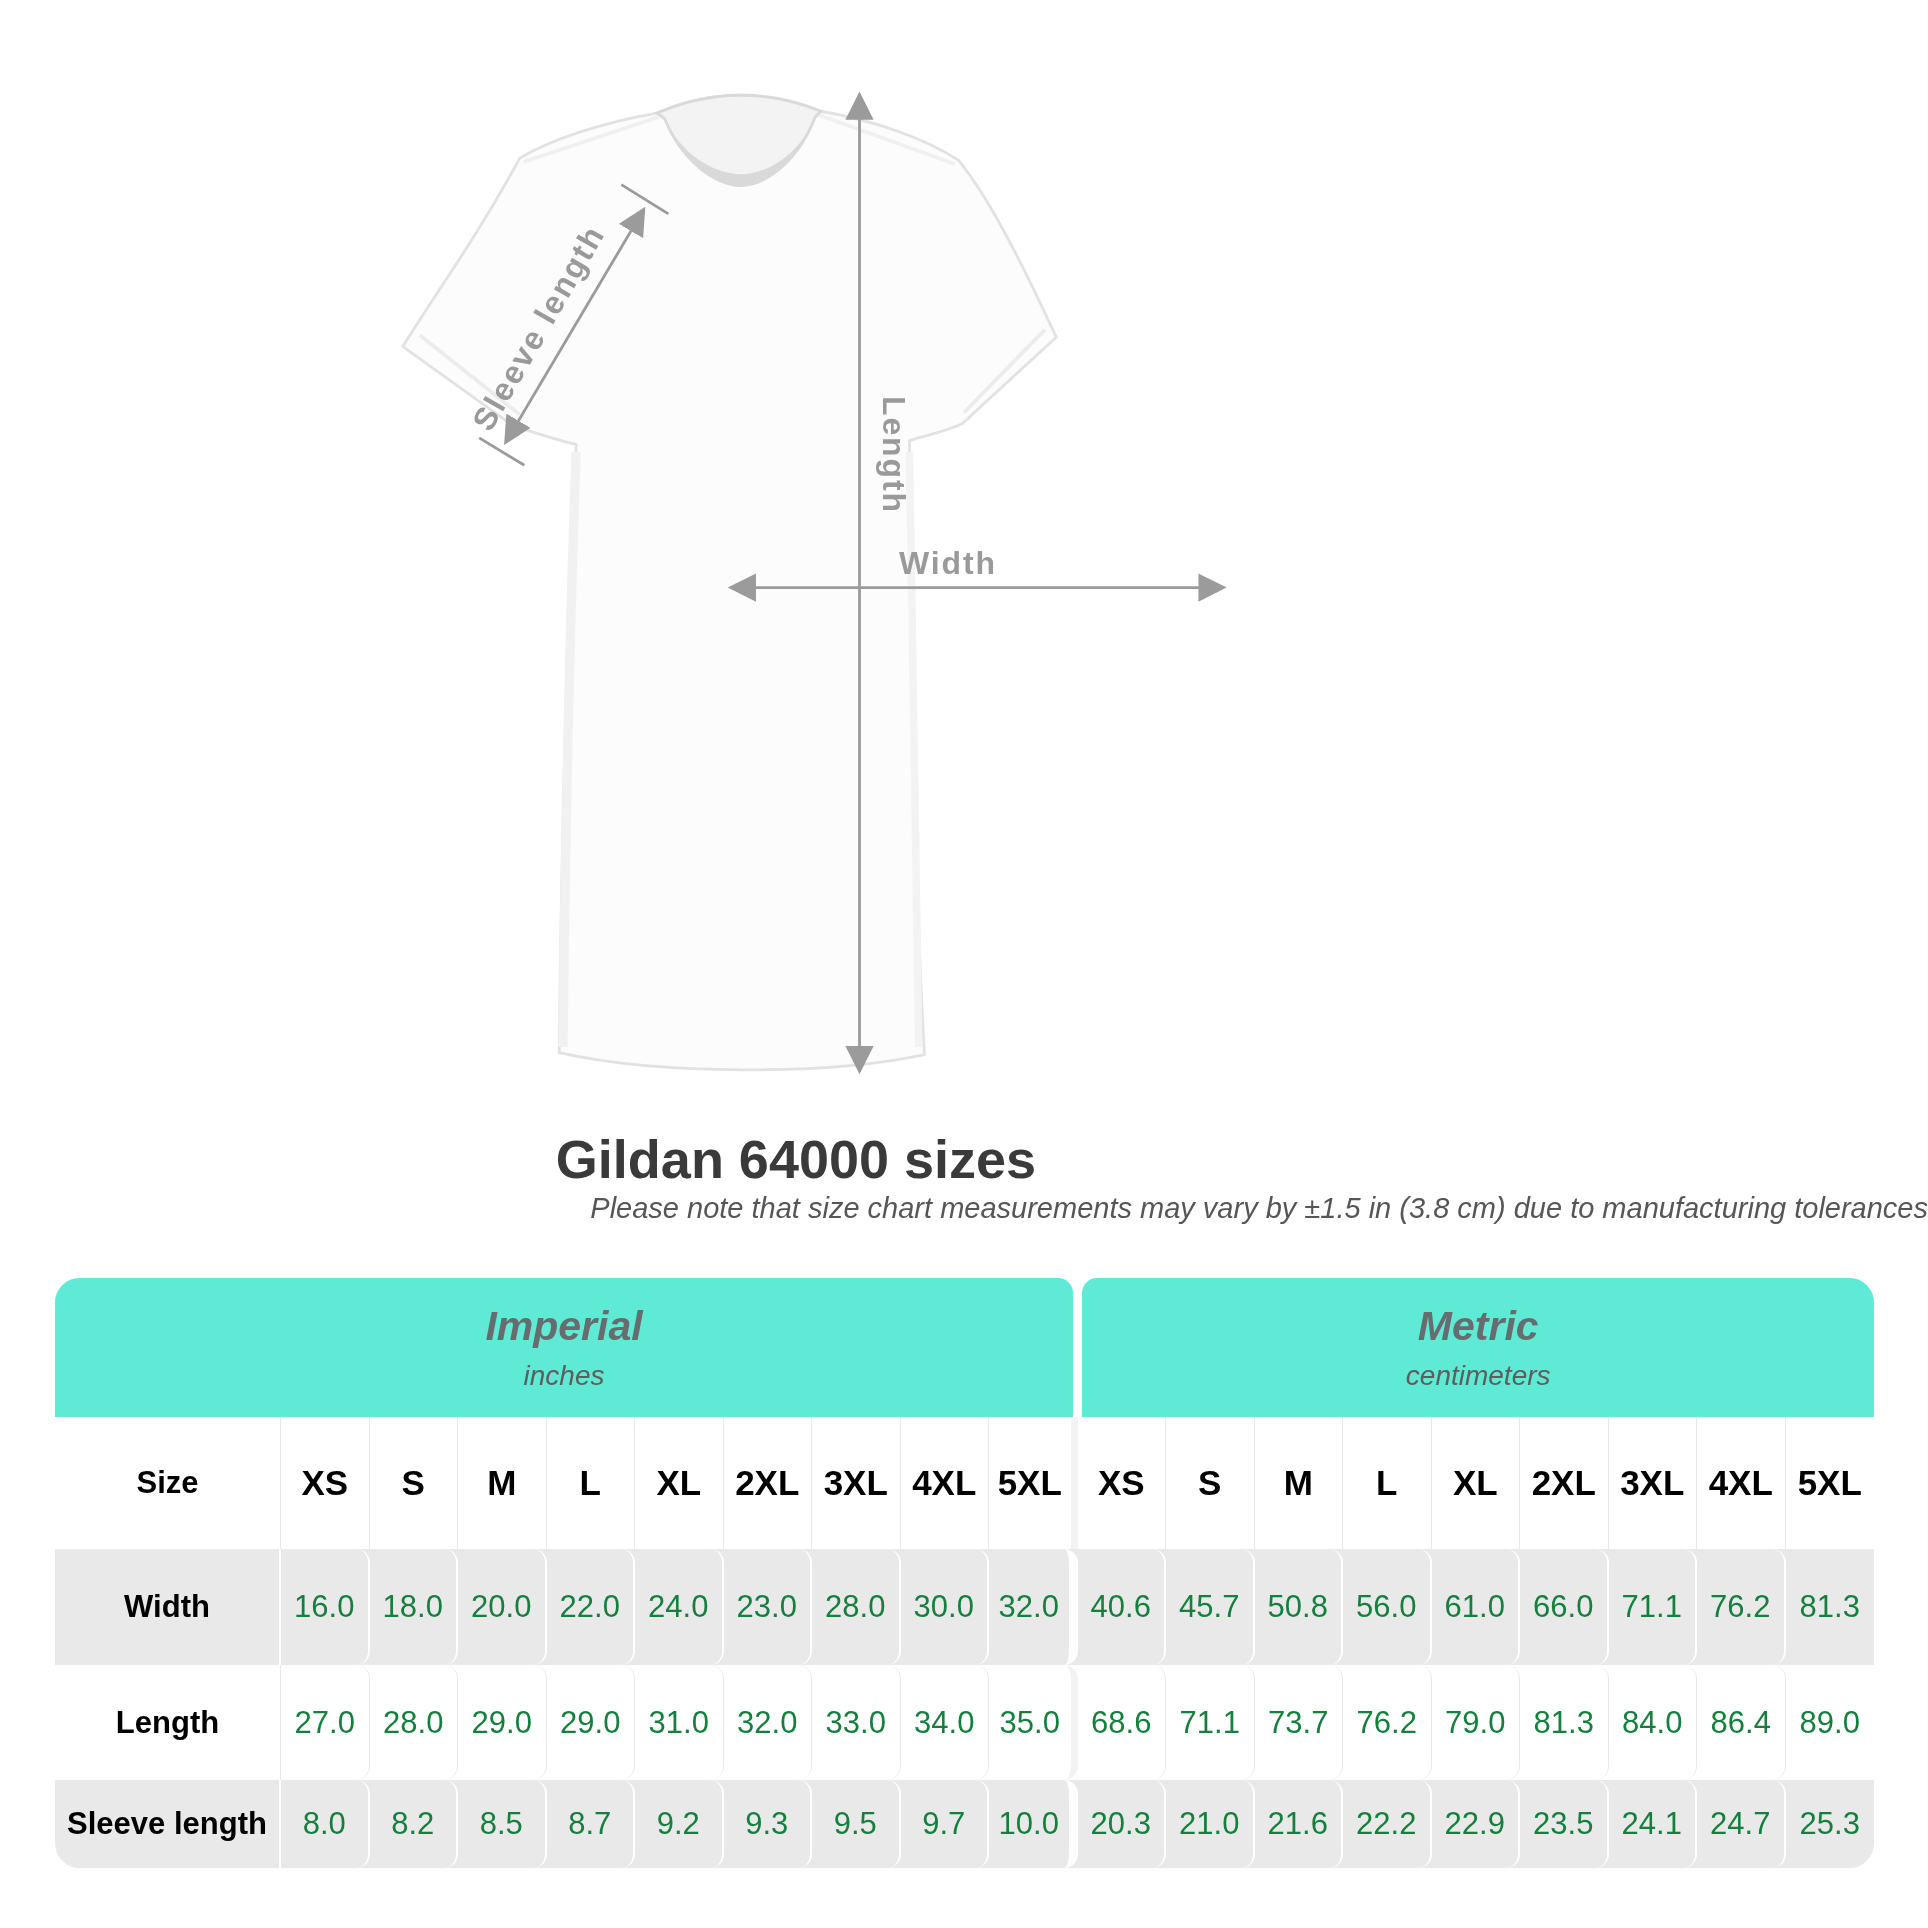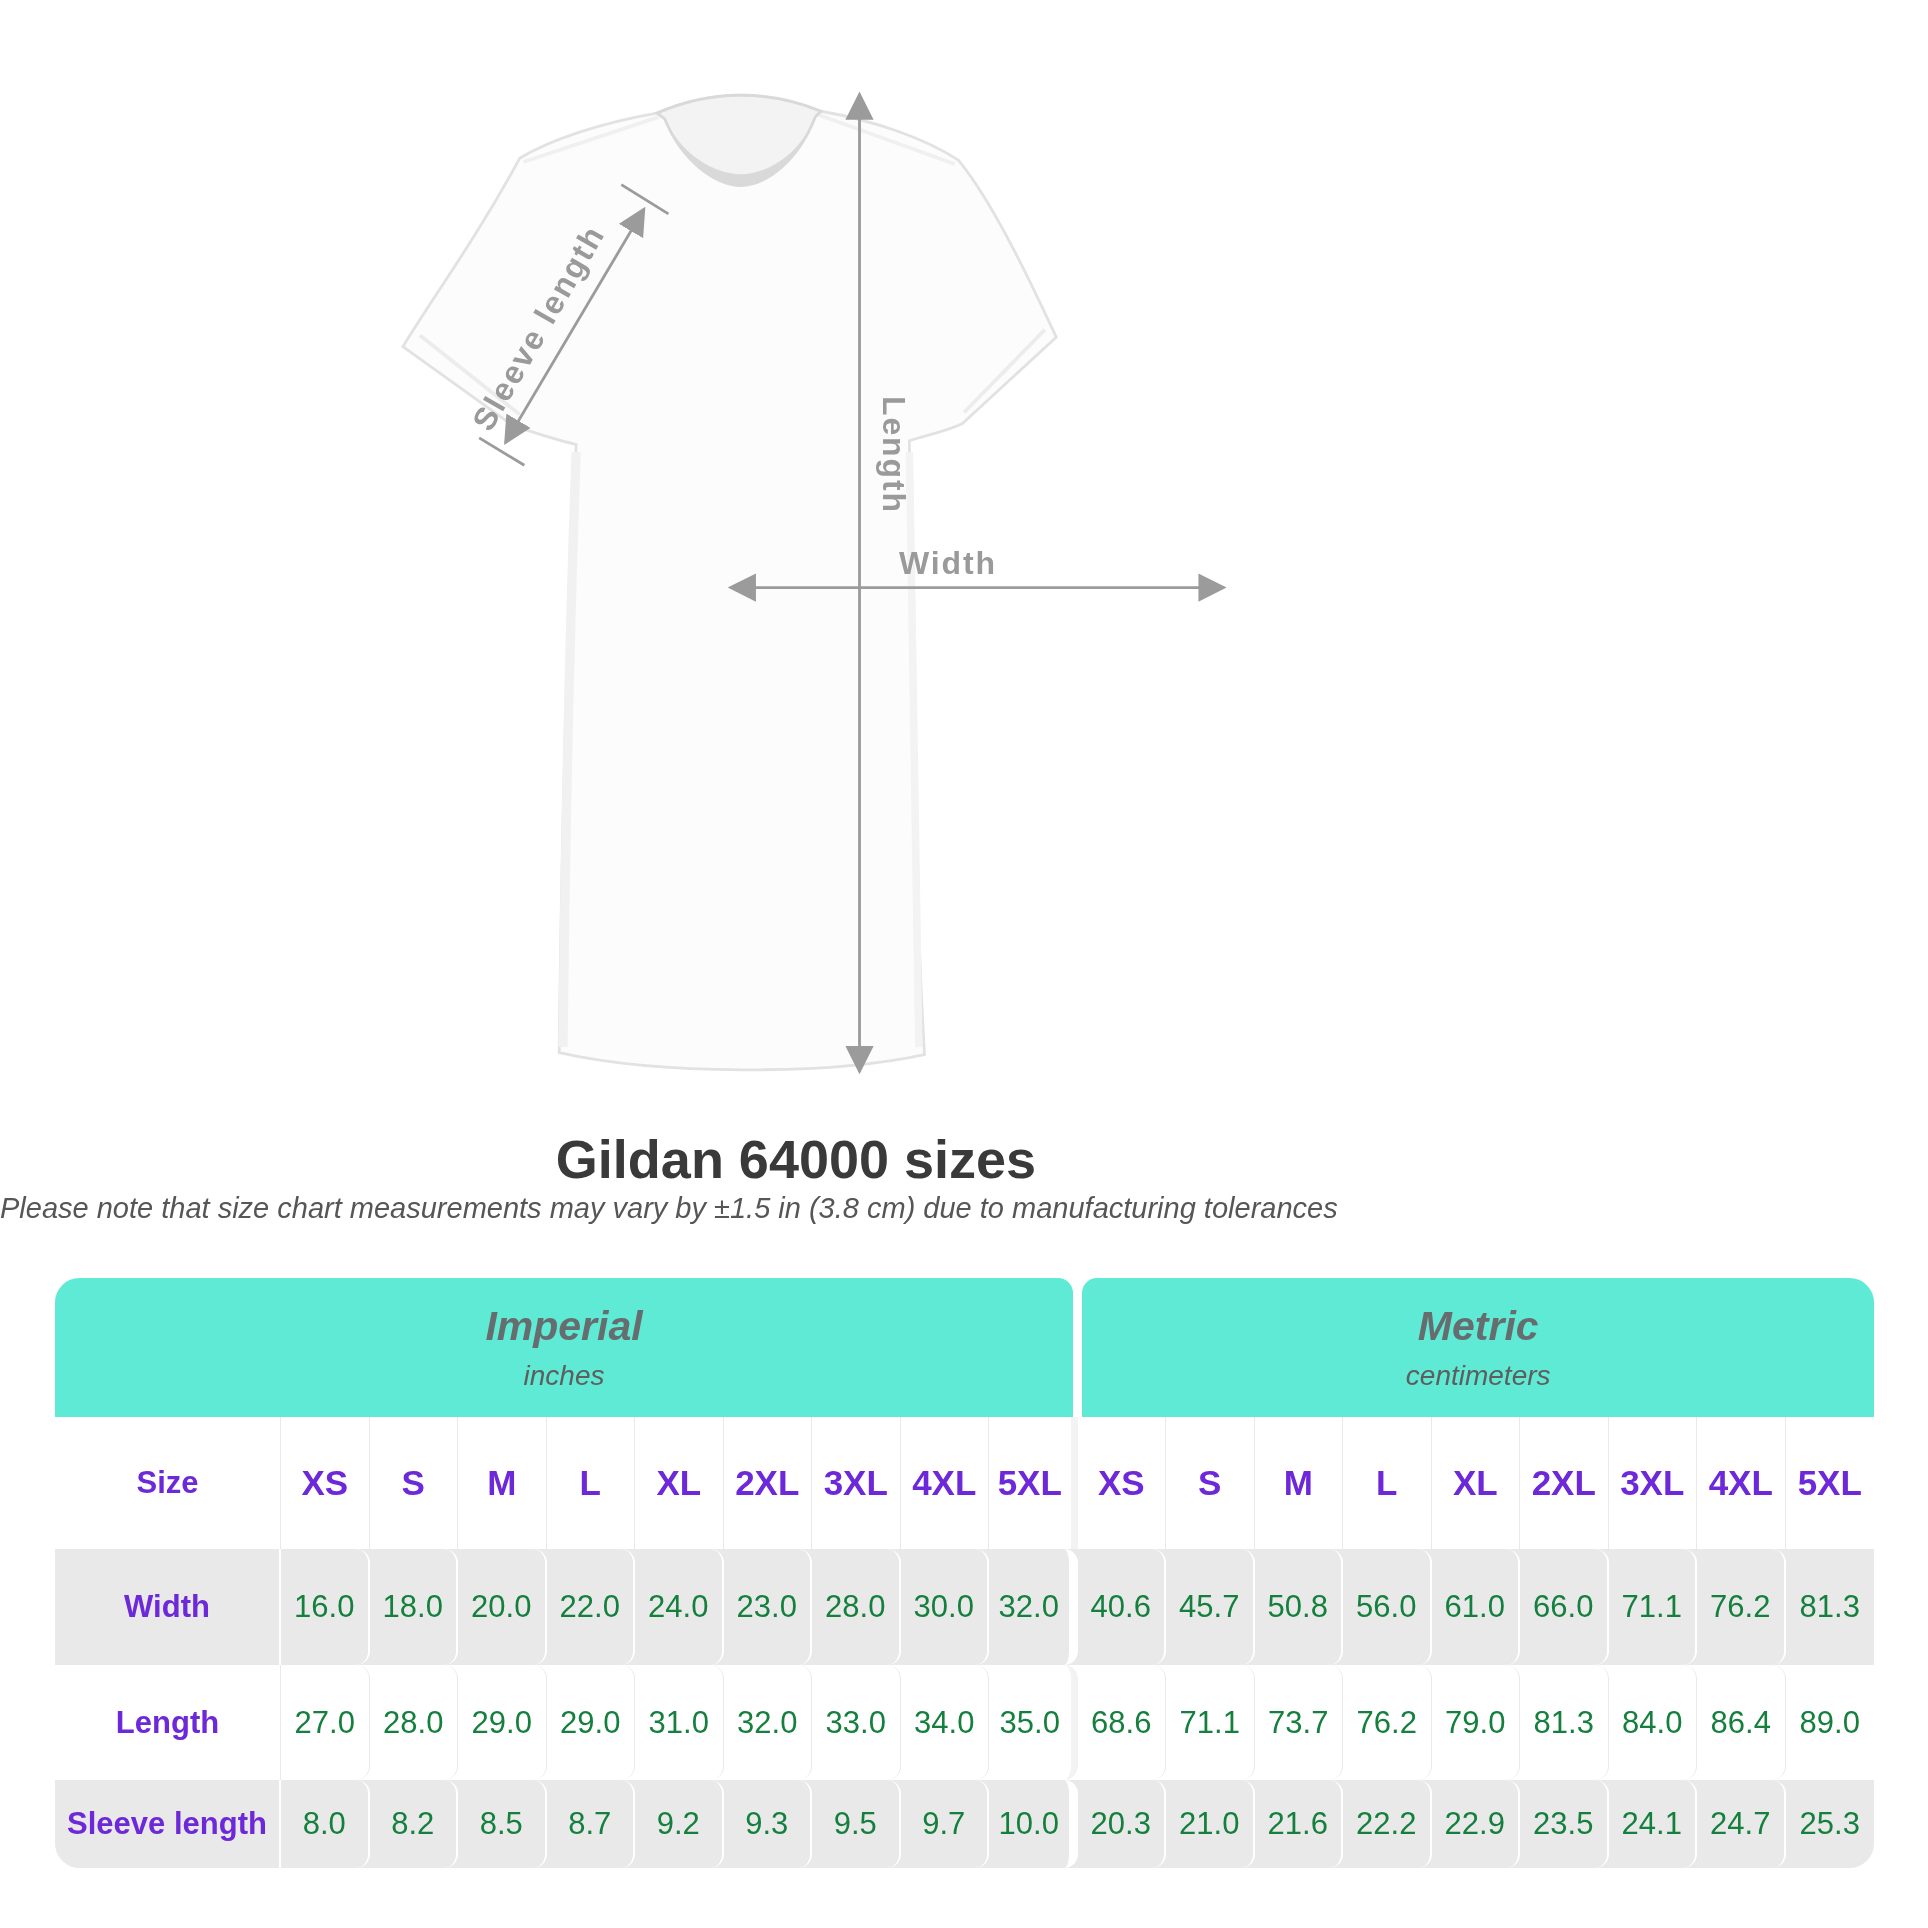--- a/index.html
+++ b/index.html
@@ -20,39 +20,39 @@
   .lbl-sleeve{left:539px;top:328px;transform:translate(-50%,-50%) rotate(-60deg);}
   .lbl-length{left:893px;top:455px;transform:translate(-50%,-50%) rotate(90deg);}
   .lbl-width{left:948px;top:563px;}
 
   
   .title{
     position:absolute;left:0;top:1128px;width:1592px;text-align:center;
     font-size:54px;font-weight:bold;color:#3a3a3a;margin:0;
   }
   .subtitle{
-    position:absolute;left:0;top:1192px;width:1928px;text-align:left;
+    position:absolute;left:0;top:1192px;width:1928px;text-align:right;
     font-size:29px;font-style:italic;color:#565656;margin:0;
   }
 
   
   .tblwrap{position:absolute;left:55px;top:1278px;width:1819px;}
   .band{display:flex;gap:9.4px;height:139px;}
   .gcard{background:#5eead4;display:flex;flex-direction:column;align-items:center;justify-content:center;}
   .gcard1{flex:0 0 1018px;border-radius:24.5px 15px 0 0;}
   .gcard2{flex:1 1 auto;border-radius:15px 24.5px 0 0;}
   .gname{font-size:41px;font-weight:bold;font-style:italic;color:#676c6e;line-height:1;}
   .gunit{font-size:28px;font-style:italic;color:#5e5e5e;margin-top:15px;line-height:1;}
 
   .row{display:grid;grid-template-columns:226px repeat(18,1fr);}
   .cell{
     display:flex;align-items:center;justify-content:center;
     box-sizing:border-box;white-space:nowrap;
   }
-  .cell.lab,.cell.hdr{font-weight:bold;color:#6d28d9;}
+  .cell.lab,.cell.hdr{font-weight:bold;color:#000000;}
   .cell.hdr{font-size:35px;}
   .cell.lab{font-size:31px;}
   .cell.val{font-size:31px;color:#15803d;border-radius:14px;}
 
   .rw-white{background:#ffffff;}
   .rw-gray{background:#e9e9e9;}
   .rw-white .cell{border-right:1.9px solid #e9e9e9;}
   .rw-gray .cell{border-right:2.8px solid #ffffff;}
   .row .cell:last-child{border-right:none;}
   .rw-white .cell.gap{border-right:7.5px solid #f3f3f3;}

